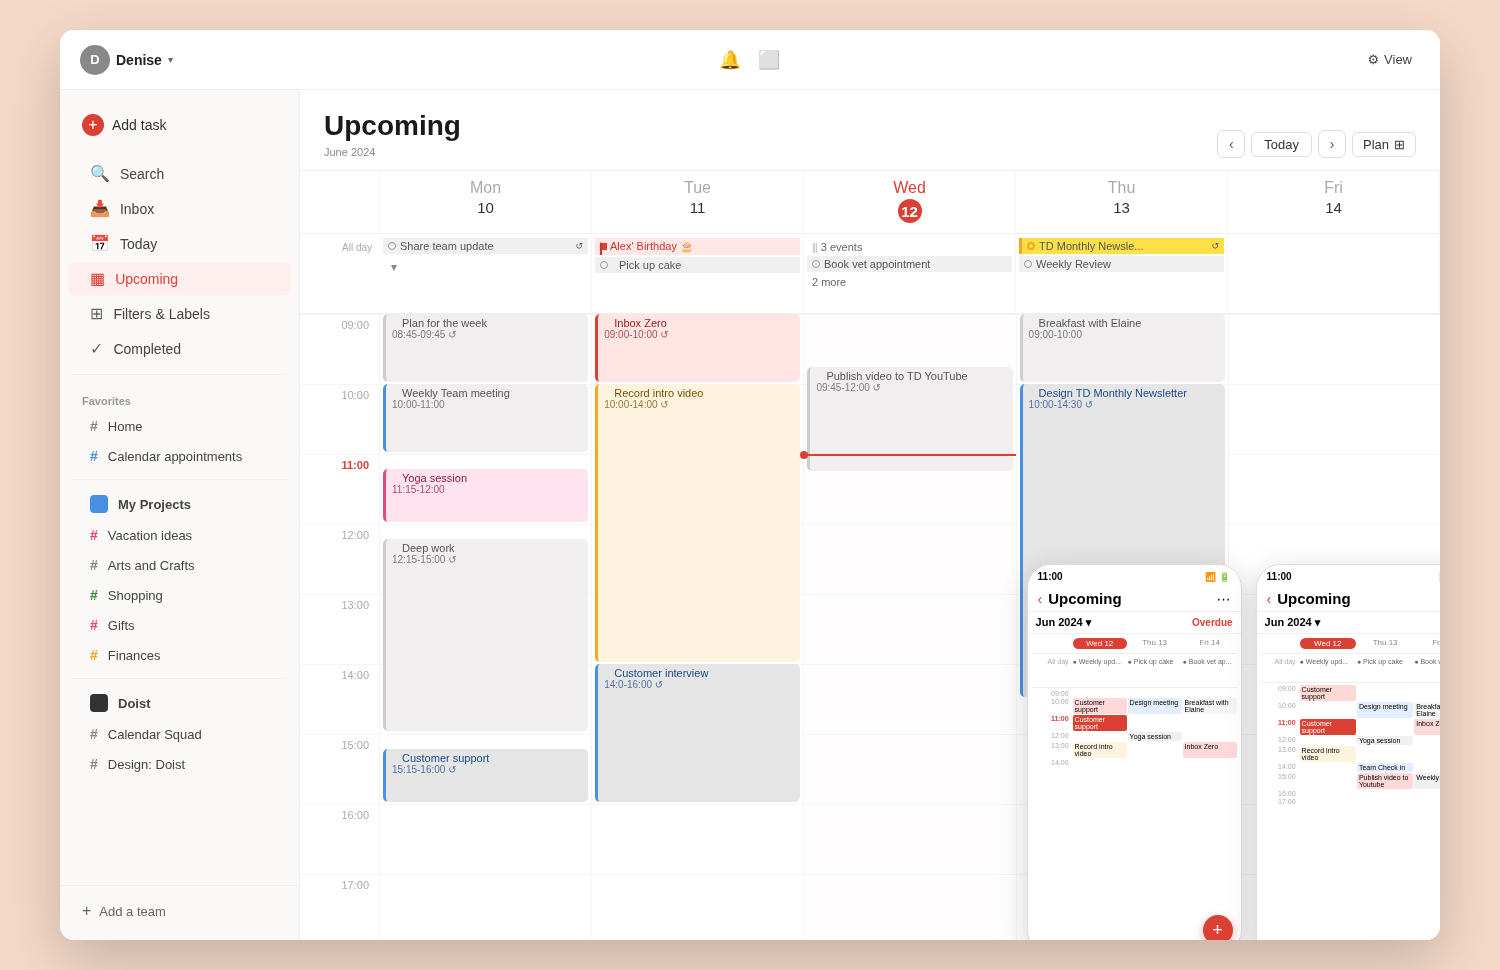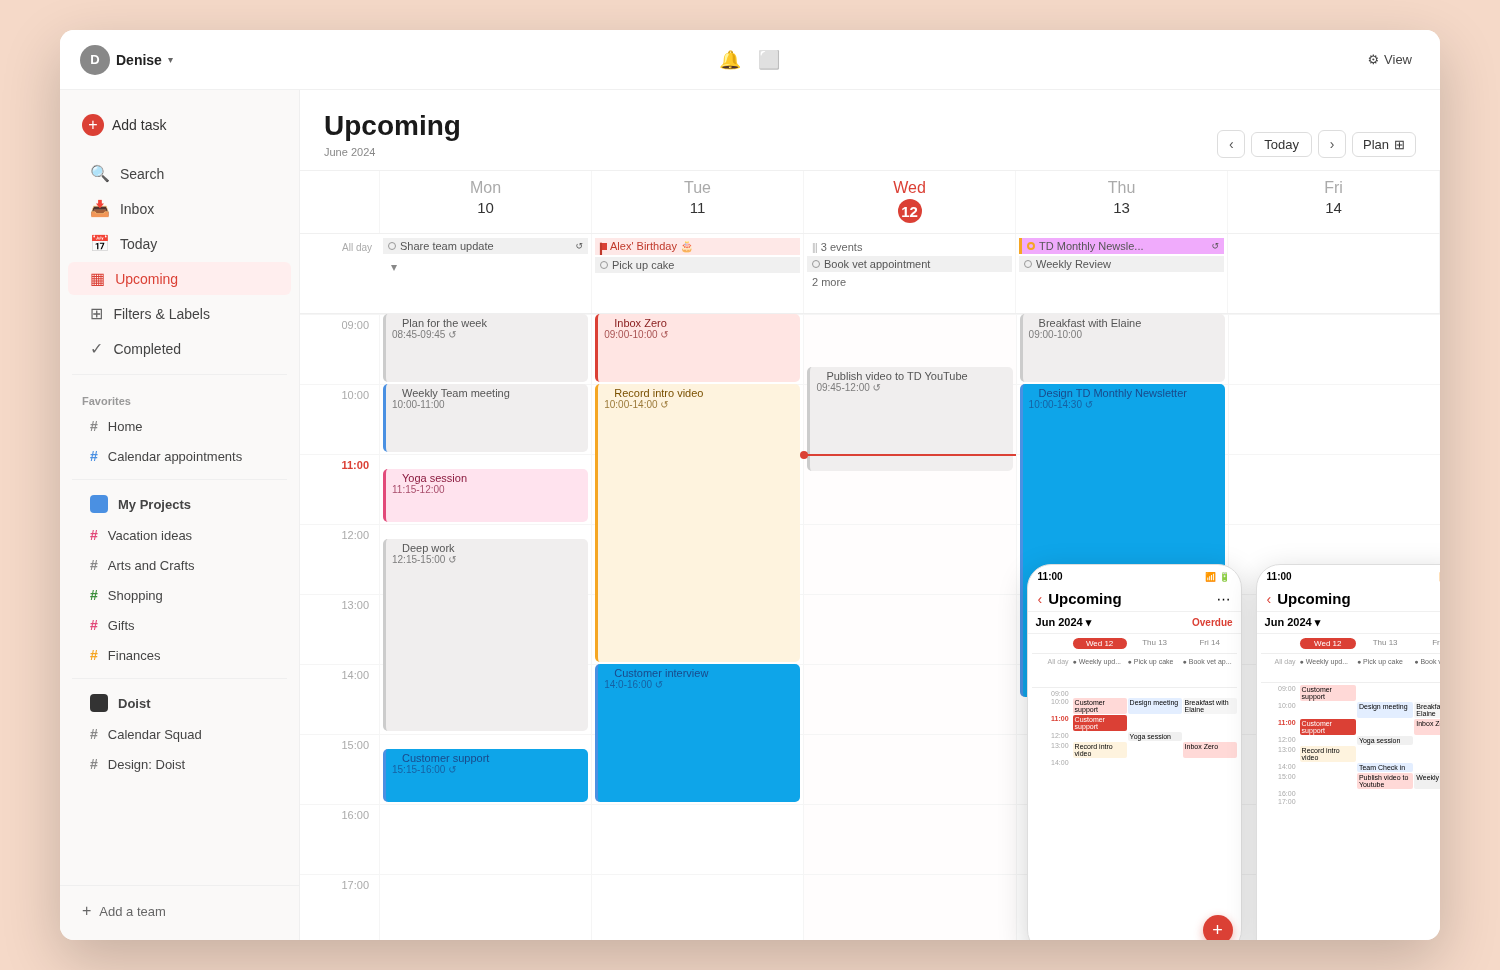--- a/index.html
+++ b/index.html
@@ -309,21 +309,21 @@
       border-radius: 0;
       font-size: 11px;
       margin-bottom: 2px;
       cursor: pointer;
       white-space: nowrap;
       overflow: hidden;
     }
     .allday-event.grey { background: #f0f0f0; color: #555; }
     .allday-event.orange-border {
       border-left: 3px solid #f5a623;
-      background: #f0abfc;
+      background: #fde047;
       color: #555;
     }
     .allday-more {
       font-size: 11px;
       color: #666;
       padding: 2px 5px;
       cursor: pointer;
     }
     .allday-events-text {
       font-size: 11px;
@@ -357,21 +357,21 @@
       padding: 3px 6px;
       font-size: 11px;
       cursor: pointer;
       overflow: hidden;
     }
     .cal-event .ev-title { font-weight: 400; margin-left: 10px; }
     .cal-event .ev-time { font-size: 10px; opacity: 0.75; }
     .cal-event.grey-ev { background: #f0eeee; border-left: 3px solid #ccc; color: #555; }
     .cal-event.red-ev { background: #ffe5e3; border-left: 3px solid #db4035; color: #8b2020; }
     .cal-event.orange-ev { background: #fef3de; border-left: 3px solid #f5a623; color: #7a5000; }
-    .cal-event.blue-ev { background: #0ea5e9; border-left: 3px solid #4a90e2; color: #1a4a8b; }
+    .cal-event.blue-ev { background: #e5e5e5; border-left: 3px solid #4a90e2; color: #1a4a8b; }
     .cal-event.pink-ev { background: #ffe3ee; border-left: 3px solid #e24a7a; color: #8b1a3e; }
     .mobile-screen {
       width: 220px;
       height: 400px;
       border-radius: 24px;
       background: white;
       box-shadow: 0 8px 30px rgba(0,0,0,0.18);
       overflow: hidden;
       display: flex;
       flex-direction: column;
@@ -592,21 +592,21 @@
               <span style="margin-left:auto;font-size:9px;">↺</span>
             </div>
             <div class="section-collapse">▾</div>
           </div>
 
           <div class="allday-cell">
             <div class="allday-event" style="background:#fee8e7;color:#c0392b;">
               <span style="width:7px;height:7px;background:#db4035;border-radius:50();">▎</span>
               <span>Alex' Birthday 🎂</span>
             </div>
-            <div class="allday-event grey" style="display:flex;align-items:center;gap:4px;">
+            <div class="allday-event grey" style="display:flex;align-items:center;gap:11px;">
               <span style="width:8px;height:8px;border:1.5px solid #999;border-radius:50%;flex-shrink:0;"></span>
               <span>Pick up cake</span>
             </div>
           </div>
 
           <div class="allday-cell">
             <div class="allday-events-text">
               <span class="three-lines">|||</span>
               <span>3 events</span>
             </div>

